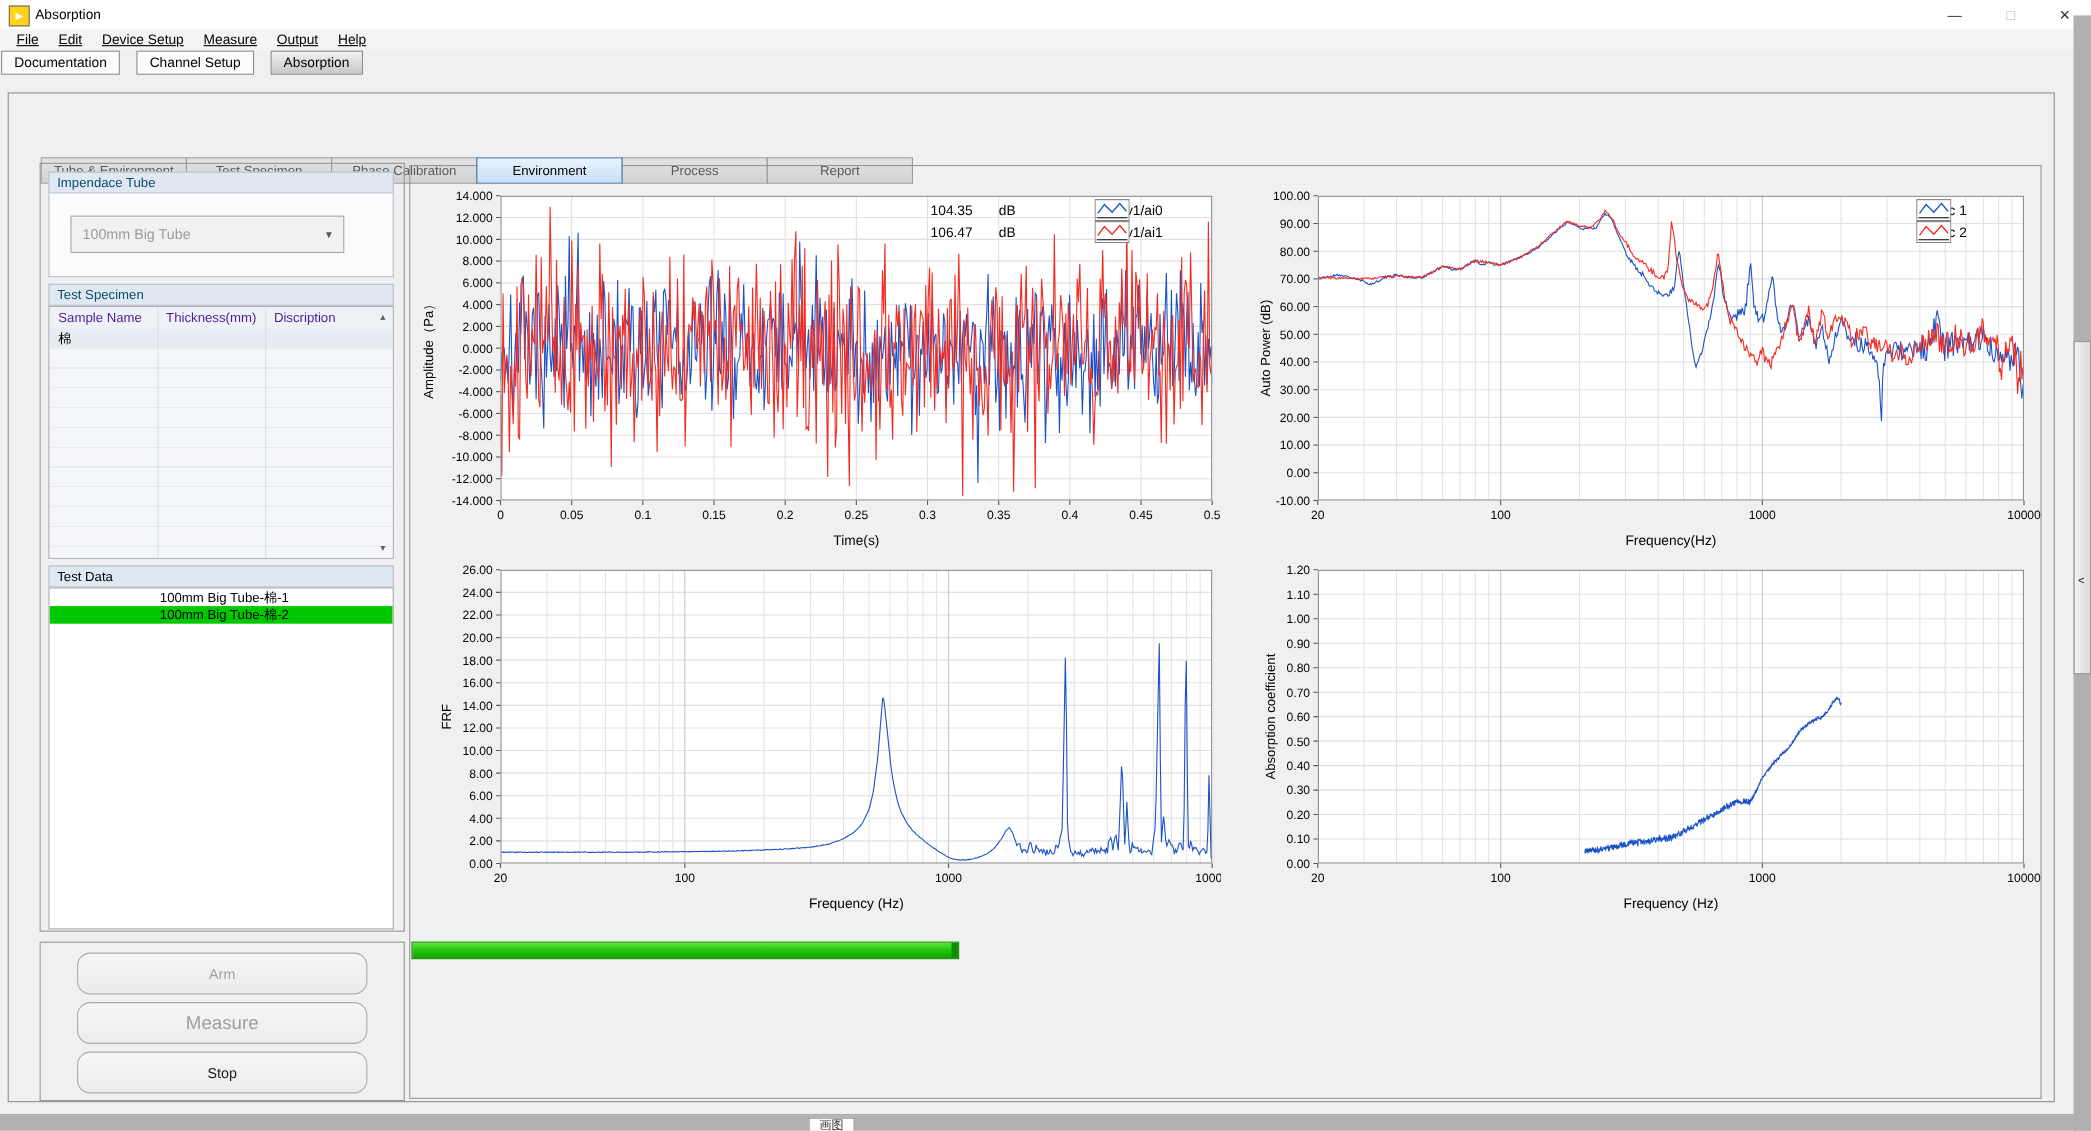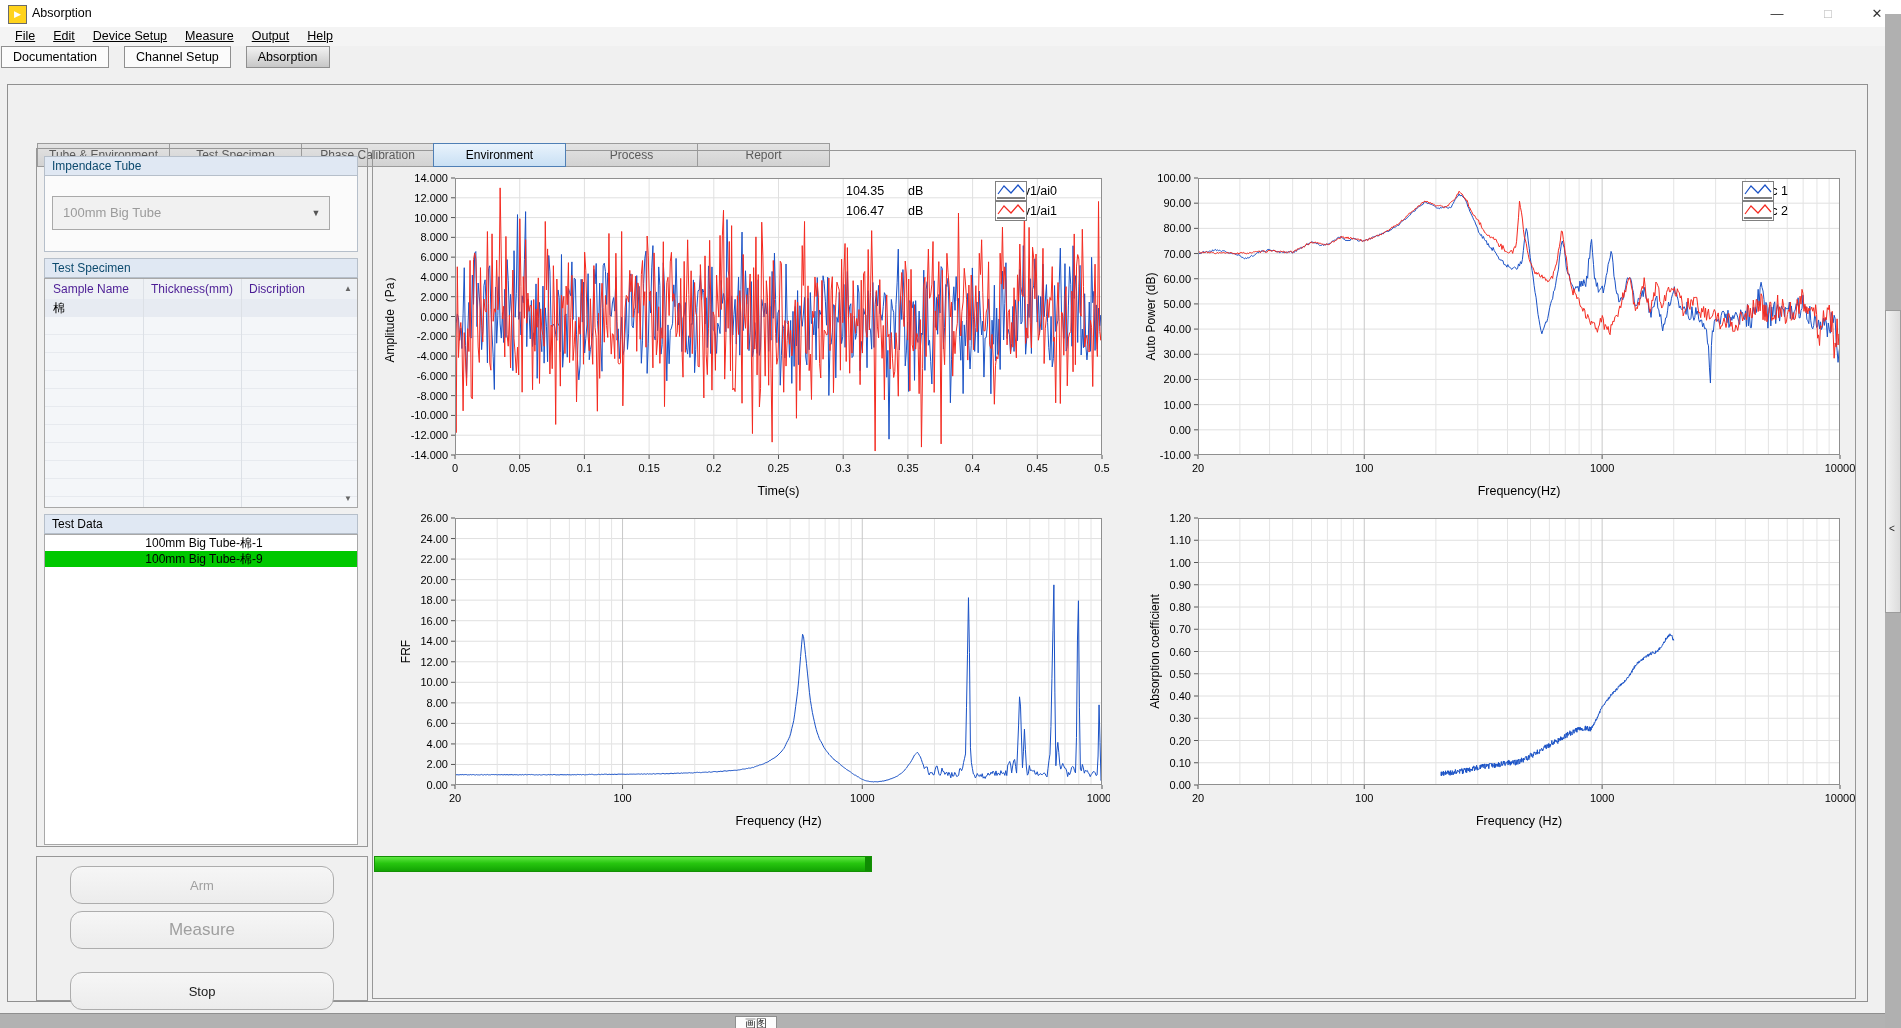--- a/index.html
+++ b/index.html
@@ -26,21 +26,21 @@
   .sectiontabs{left:38px;top:103px;display:flex;margin-top:40px;}
   .sectiontab{width:131px;height:22px;line-height:22px;text-align:center;font-size:12px;color:#5a5a5a;
               background:linear-gradient(#e3e3e3,#d2d2d2);border:1px solid #9b9b9b;margin-left:-1px;}
   .sectiontab.active{background:linear-gradient(#e9f3fc,#c9e0f4);border:1px solid #4f7fb5;color:#000;position:relative;z-index:2;}
   
   .sidebarbox{left:36px;top:148px;width:330px;height:697px;border:1px solid #979797;}
   .groophdr{width:314px;height:20px;background:#e0e8f3;border:1px solid #b6bfca;box-sizing:border-box;
             font-size:12px;color:#0c4a6e;line-height:18px;padding-left:7px;}
   .hdr-black{color:#000;}
   .groupbody{width:314px;background:#fbfbfb;border:1px solid #b6bfca;border-top:none;box-sizing:border-box;}
-  .dropdown{left:52px;top:196px;width:278px;height:34px;background:#f1f1f1;border:1px solid #a9a9a9;box-sizing:border-box;}
+  .dropdown{left:64px;top:196px;width:249px;height:34px;background:#f1f1f1;border:1px solid #a9a9a9;box-sizing:border-box;}
   .dropdown .val{position:absolute;left:10px;top:0;line-height:32px;font-size:13px;color:#9b9b9b;}
   .dd-btn{position:absolute;right:0;top:0;width:26px;height:32px;display:flex;align-items:center;justify-content:center;color:#555;font-size:9px;}
   .spectable{left:44px;top:278px;width:314px;height:230px;background:#f4f6f9;border:1px solid #a8a8a8;box-sizing:border-box;overflow:hidden;}
   .spechead{display:flex;height:20px;background:#eef1f5;font-size:12px;color:#4c1d95;line-height:20px;}
   .spechead div{padding-left:8px;box-sizing:border-box;}
   .specrow1{position:absolute;left:0;top:20px;width:100%;height:18px;background:#e7ebf2;display:flex;font-size:12px;line-height:18px;}
   .specrow1 div{padding-left:8px;box-sizing:border-box;}
   .speclines{position:absolute;left:0;top:38px;width:100%;height:192px;
              background:repeating-linear-gradient(180deg,#f4f6f9 0 17px,#e7eaef 17px 18px);}
   .colline{position:absolute;top:0;width:1px;height:100%;background:#dce0e6;}
@@ -136,27 +136,27 @@
   <div class="speclines"></div>
   <div class="colline" style="left:98px;"></div>
   <div class="colline" style="left:196px;"></div>
   <div class="tbl-arrow" style="top:5px;">▲</div>
   <div class="tbl-arrow" style="top:215px;">▼</div>
 </div>
 
 <div class="abs groophdr hdr-black" style="left:44px;top:514px;">Test Data</div>
 <div class="abs testdatalist">
     <div class="td-item">100mm Big Tube-棉-1</div>
-    <div class="td-item" style="background: rgb(0, 200, 0);">100mm Big Tube-棉-9</div>
+    <div class="td-item" style="background: rgb(0, 200, 0);">100mm Big Tube-棉-2</div>
   </div>
 
 <div class="abs buttonsbox"></div>
 <div class="abs lv-btn btn-dis" style="top:866px;font-size:13px;">Arm</div>
 <div class="abs lv-btn btn-dis" style="top:911px;font-size:17px;">Measure</div>
-<div class="abs lv-btn" style="top:956px;font-size:13px;color:#1a1a1a;margin-top:16px;">Stop</div>
+<div class="abs lv-btn" style="top:956px;font-size:13px;color:#1a1a1a;">Stop</div>
 
 <div class="abs mainbox"></div>
 <svg class="abs" style="left:370px;top:145px;" width="740" height="362" viewBox="0 0 740 362">
     <rect x="85" y="33" width="647" height="277" fill="#ffffff"></rect>
     <line x1="85" y1="52.785714285714285" x2="732" y2="52.785714285714285" stroke="#e0e0e0"></line>
     <line x1="85" y1="72.57142857142857" x2="732" y2="72.57142857142857" stroke="#e0e0e0"></line>
     <line x1="85" y1="92.35714285714286" x2="732" y2="92.35714285714286" stroke="#e0e0e0"></line>
     <line x1="85" y1="112.14285714285714" x2="732" y2="112.14285714285714" stroke="#e0e0e0"></line>
     <line x1="85" y1="131.92857142857144" x2="732" y2="131.92857142857144" stroke="#e0e0e0"></line>
     <line x1="85" y1="151.71428571428572" x2="732" y2="151.71428571428572" stroke="#e0e0e0"></line>

